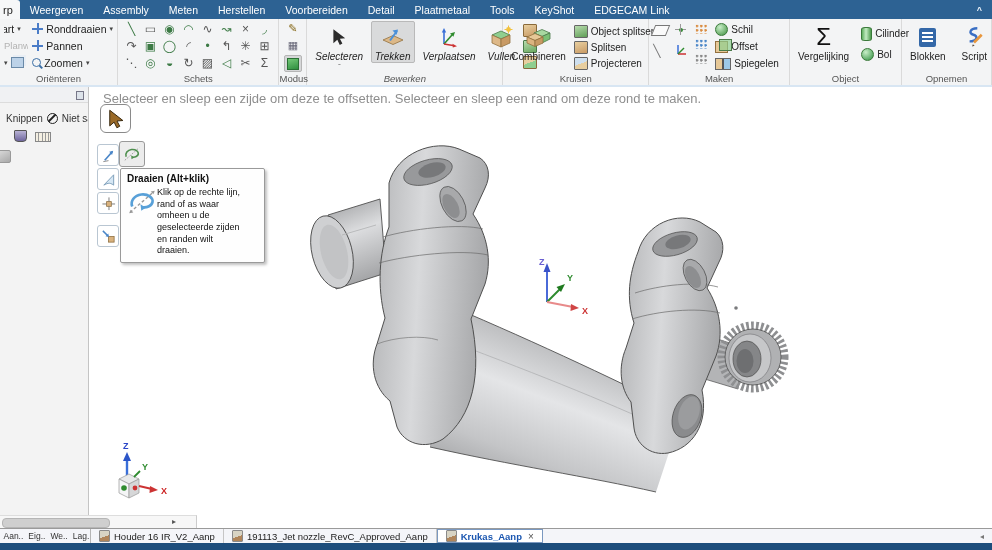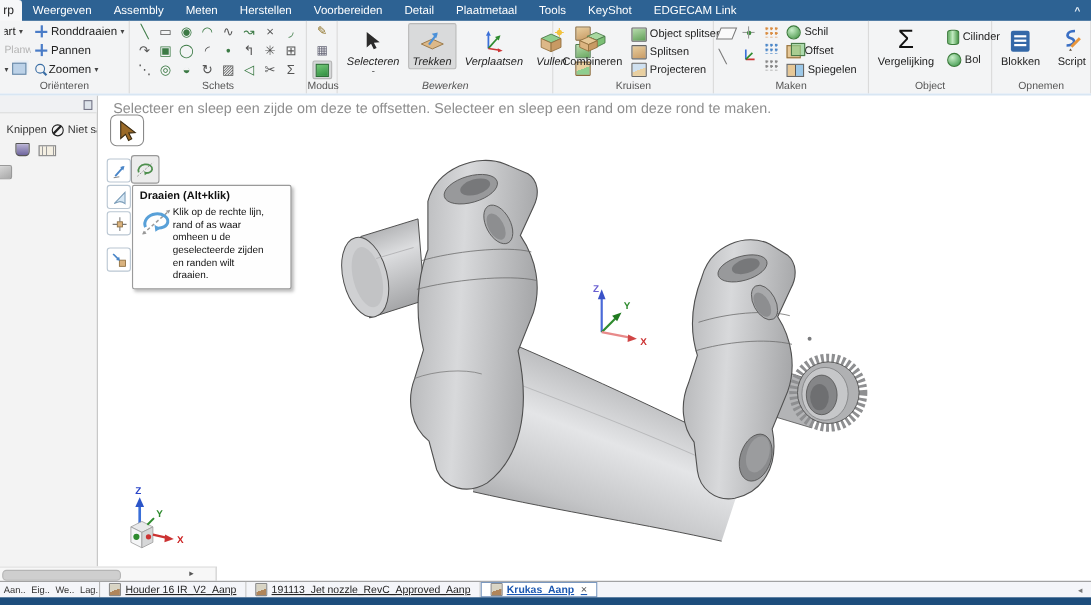--- a/index.html
+++ b/index.html
@@ -120,21 +120,21 @@
     border-top:1px solid #ddd;border-right:1px solid #ccc;box-sizing:border-box;}
   .hthumb{position:absolute;left:2px;top:2px;width:106px;height:8px;background:#cfcfcf;
     border:1px solid #b5b5b5;border-radius:4px;}
   .harrow{position:absolute;left:172px;top:1px;font-size:8px;color:#555;}
   .tabbar{position:absolute;left:0;top:528px;width:992px;height:15px;background:#f4f5f9;
     border-top:1px solid #9a9a9a;display:flex;align-items:stretch;box-sizing:border-box;}
   .paneltabs{width:89px;flex:0 0 auto;display:flex;align-items:center;padding-left:1px;
     border-right:1px solid #b5b5b5;color:#333;font-size:8.5px;overflow:hidden;}
   .paneltabs span{padding:0 2.5px;white-space:nowrap;}
   .doctab{display:flex;align-items:center;gap:4px;padding:0 8px;border-right:1px solid #c6c6c6;
-    color:#222;font-size:9.5px;white-space:nowrap;text-decoration:underline;}
+    color:#222;font-size:9.5px;white-space:nowrap;}
   .doctab.active{background:#fff;border:1px solid #7a98c0;color:#1a56b0;font-weight:bold;}
   .doctab .close{color:#555;font-weight:normal;font-size:10px;margin-left:2px;}
   .dicon{width:9px;height:10px;background:linear-gradient(160deg,#d8d4c4 55%,#b0855a 55%);
     border:1px solid #8a8a8a;border-radius:1px;flex:0 0 auto;}
   .tab-scroll{margin-left:auto;display:flex;align-items:center;padding-right:8px;color:#777;font-size:8px;}
   .bottomstrip{position:absolute;left:0;top:543px;width:992px;height:7px;background:#1d4d7c;}
 
   
   .canvas{position:absolute;top:87px;left:90px;width:902px;height:441px;background:#fff;overflow:hidden;}
   .statusmsg{position:absolute;left:13px;top:4px;font-size:13px;color:#8e8e8e;}

